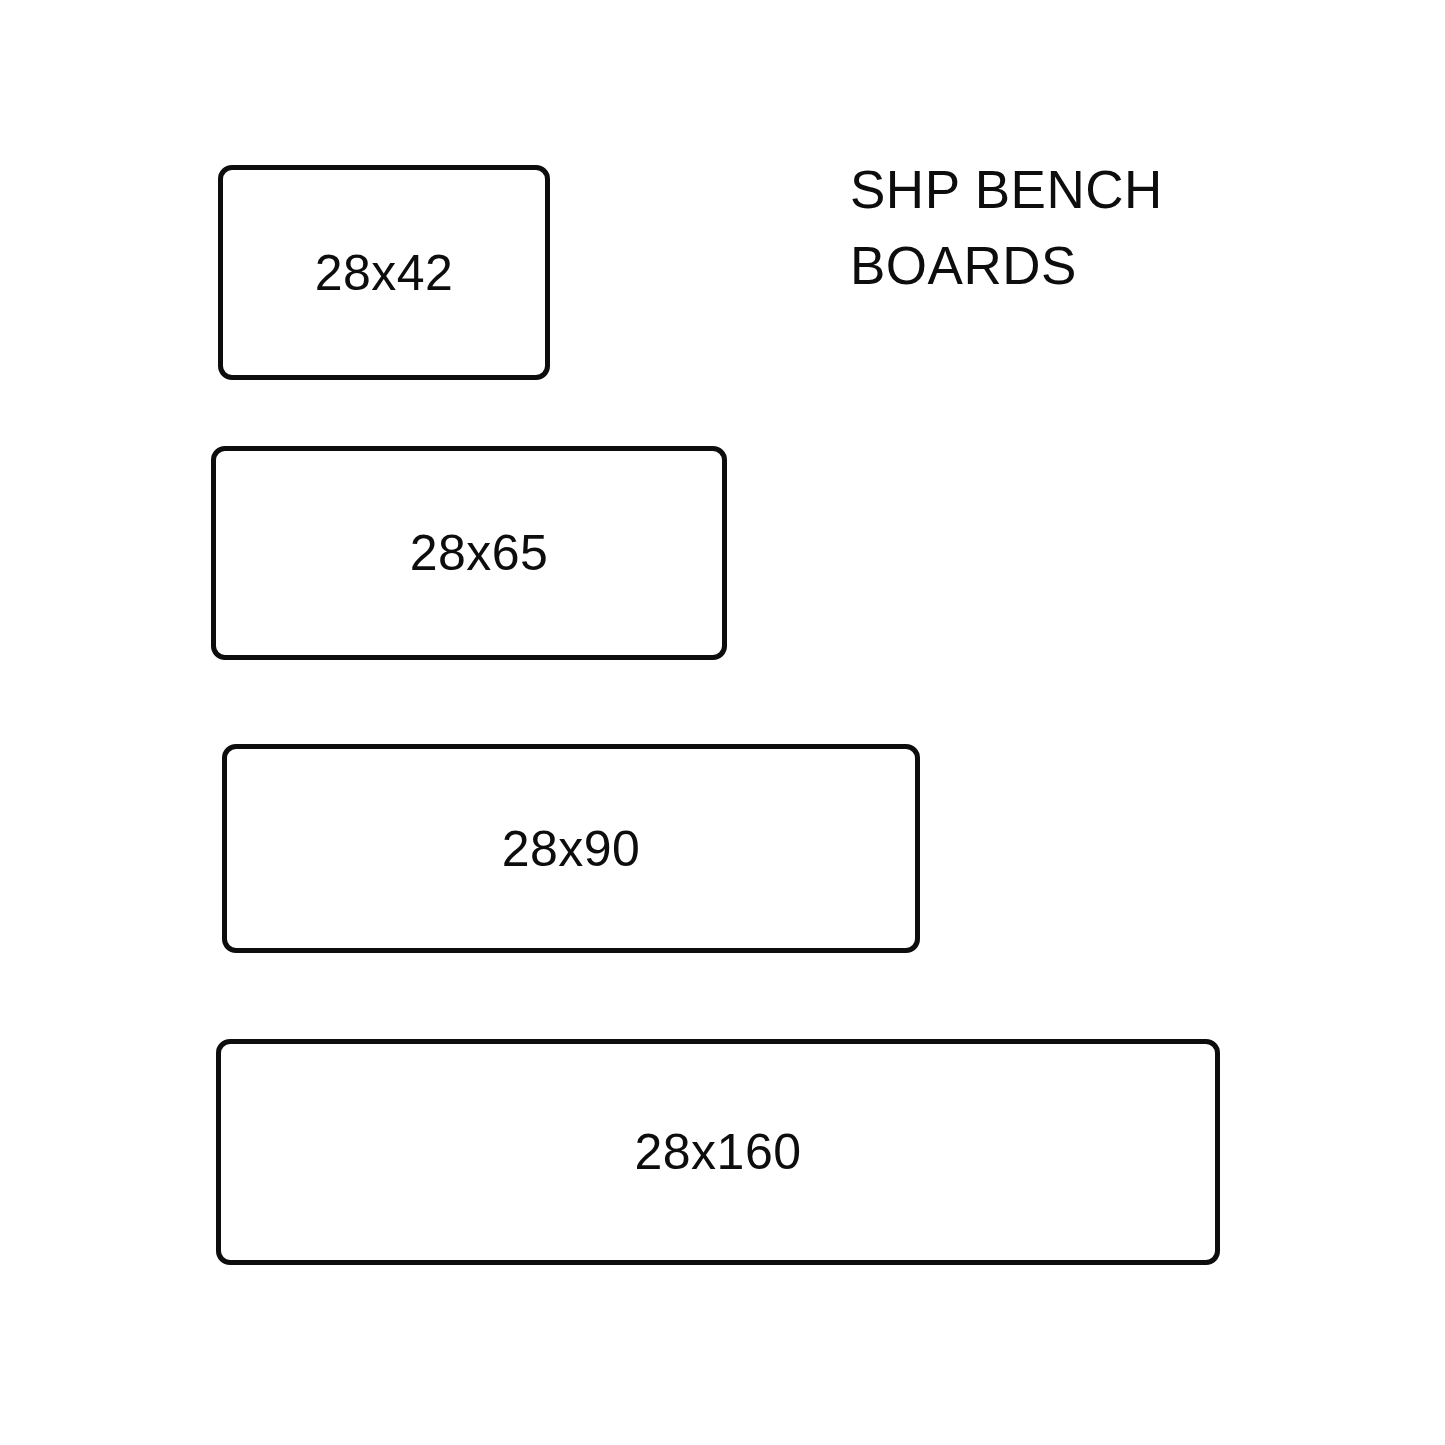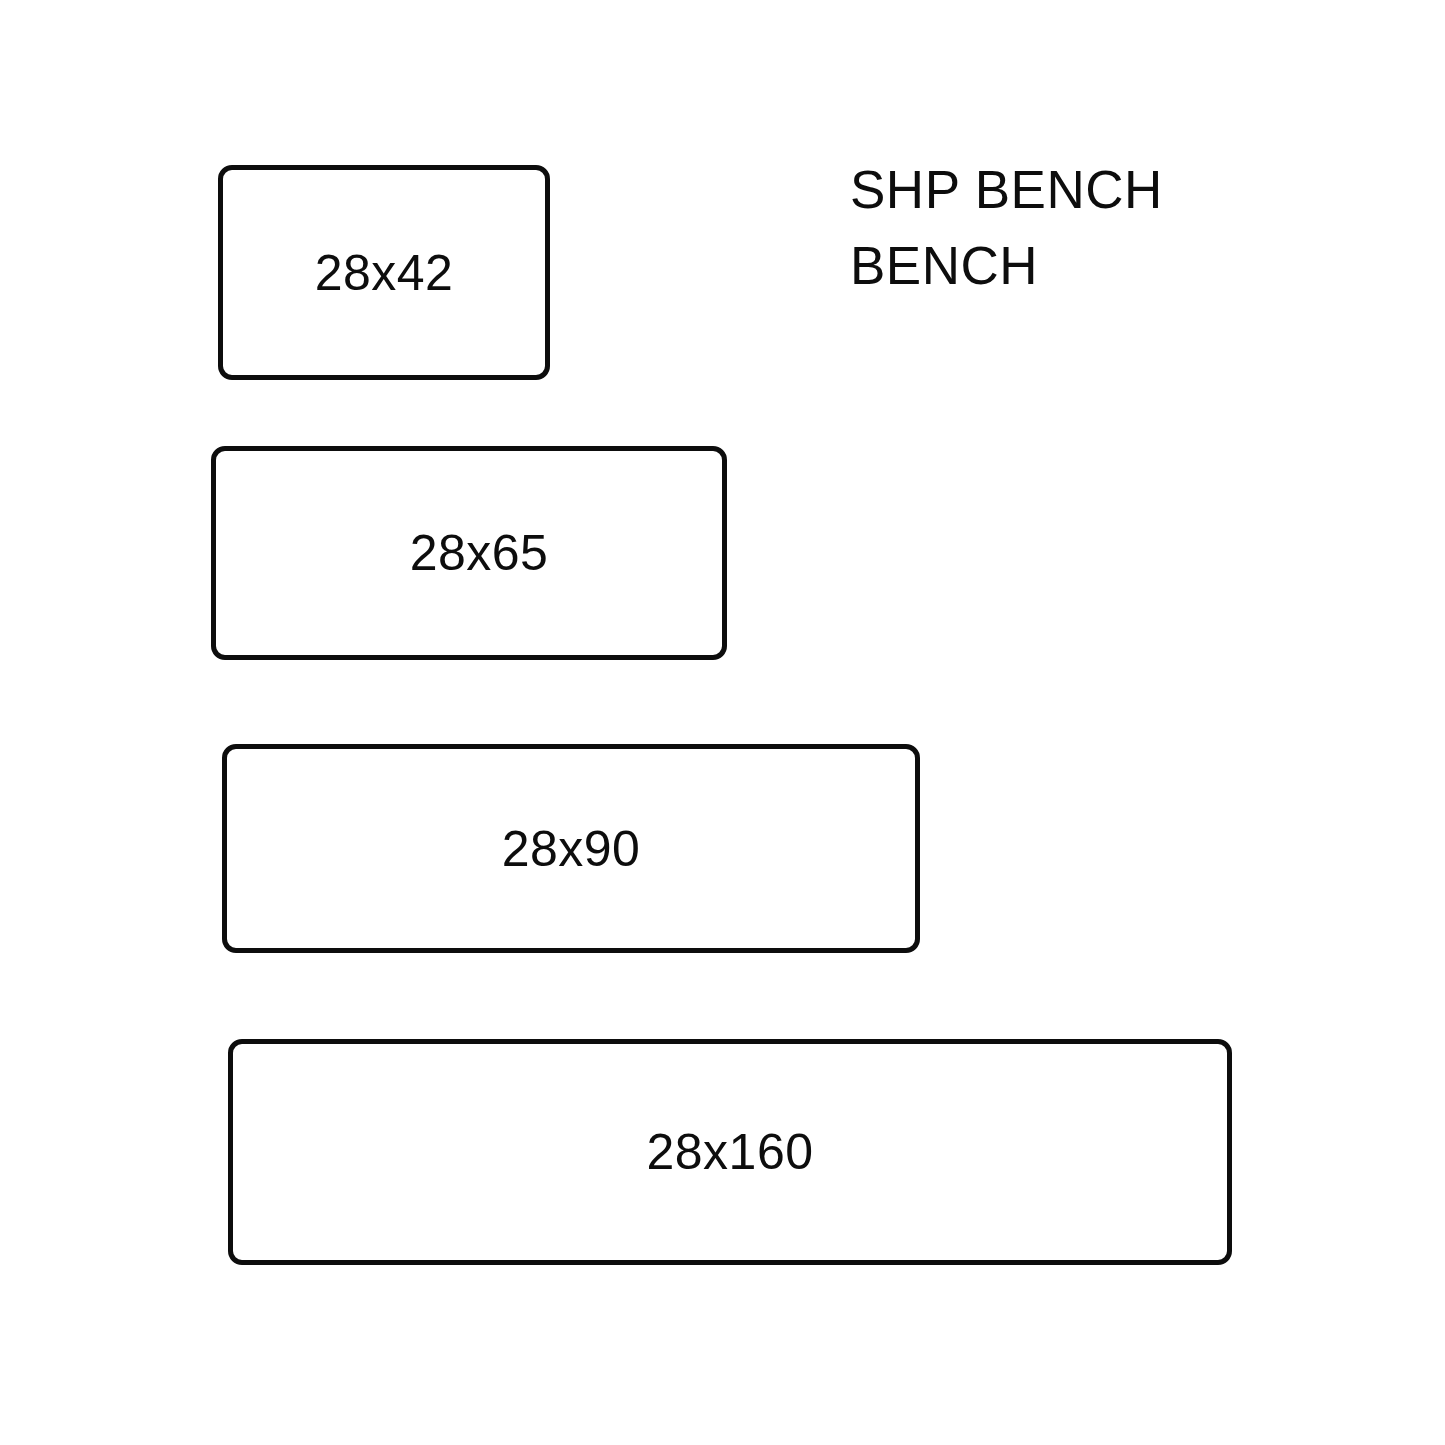--- a/index.html
+++ b/index.html
@@ -33,21 +33,21 @@
   .board-label {
     font-size: 50px;
     line-height: 1;
     color: #0d0d0d;
     letter-spacing: 0.5px;
     white-space: nowrap;
   }
   .board-0 { left: 218px; top: 165px; width: 332px; height: 215px; }
   .board-1 { left: 211px; top: 446px; width: 516px; height: 214px; padding-left: 20px; }
   .board-2 { left: 222px; top: 744px; width: 698px; height: 209px; }
-  .board-3 { left: 228px; top: 1039px; width: 1004px; height: 226px; }
+  .board-3 { left: 216px; top: 1039px; width: 1004px; height: 226px; }
 
   .diagram-title {
     position: absolute;
     left: 850px;
     top: 152px;
     width: 400px;
     text-align: left;
     font-size: 53px;
     line-height: 76px;
     letter-spacing: 0.5px;
@@ -57,21 +57,21 @@
     display: block;
   }
 </style>
 </head>
 <body>
 
 <div class="canvas">
 
   <div class="diagram-title">
     <span class="title-line">SHP BENCH</span>
-    <span class="title-line">BENCH</span>
+    <span class="title-line">BOARDS</span>
   </div>
 
   <div class="board board-0">
     <span class="board-label">28x42</span>
   </div>
 
   <div class="board board-1">
     <span class="board-label">28x65</span>
   </div>
 

